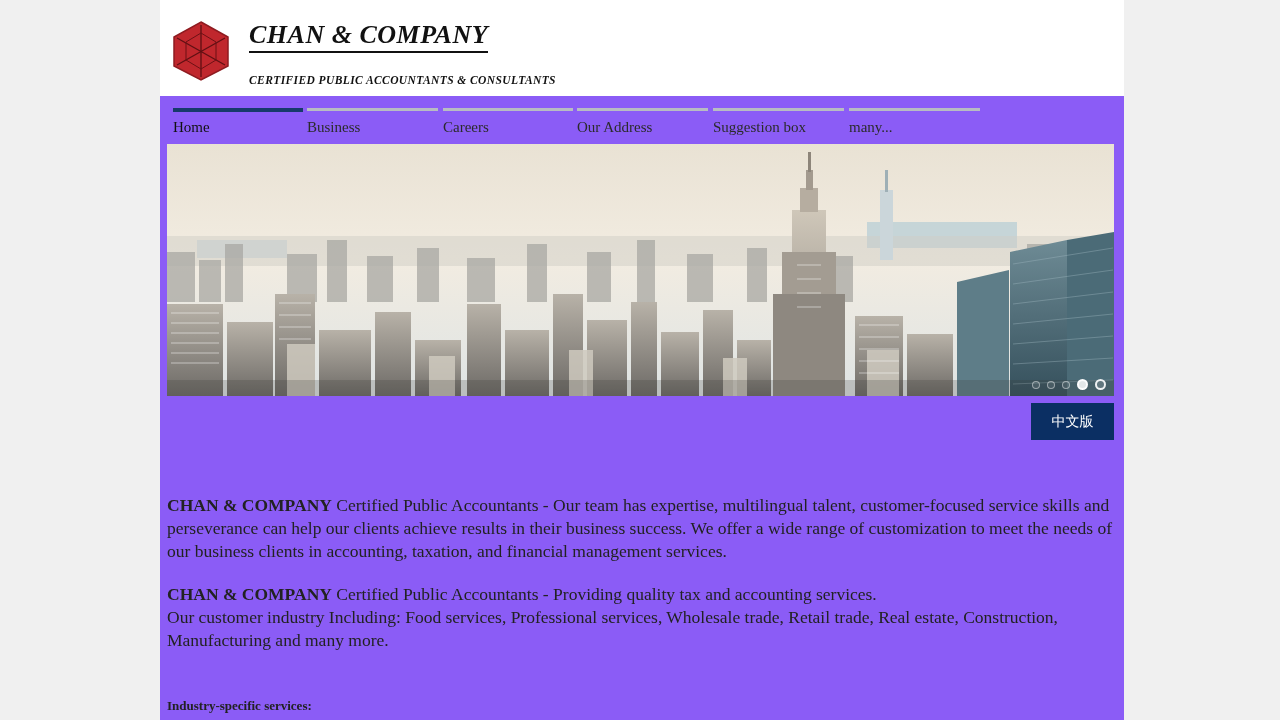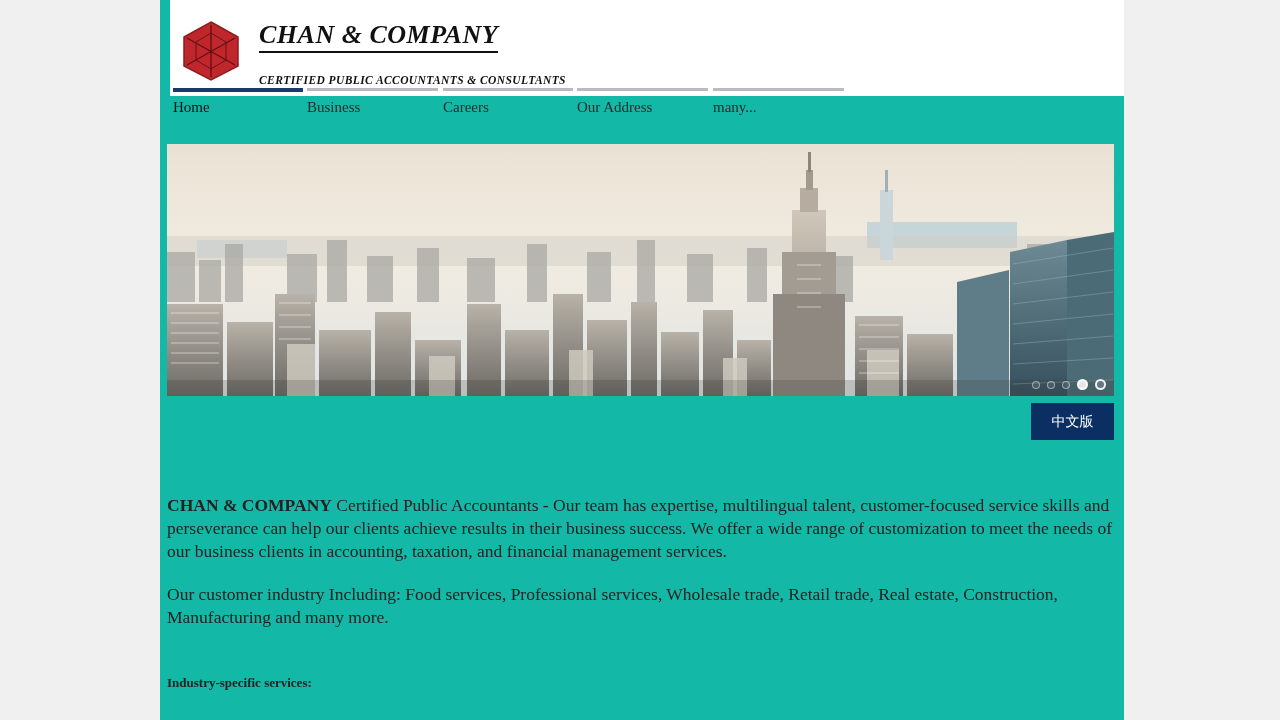--- a/index.html
+++ b/index.html
@@ -12,22 +12,21 @@
   }
   #page {
     position: relative;
     width: 1280px; height: 720px;
     background: #f0f0f0;
   }
   .site {
     position: absolute;
     left: 160px; top: 0;
     width: 964px; height: 720px;
-    background: #14b8a6;
-    padding-left: 10px;
+    background: #8b5cf6;
   }
   
   .header {
     position: relative;
     height: 96px;
     background: #ffffff;
   }
   .logo-wrap {
     position: absolute;
     left: 11px; top: 20px;
@@ -62,21 +61,21 @@
     font-weight: bold;
     font-size: 11.5px;
     letter-spacing: 0.4px;
     color: #111;
     margin-top: 21px;
     white-space: nowrap;
   }
   
   .nav {
     position: absolute;
-    left: 13px; top: 88px;
+    left: 13px; top: 108px;
     width: 941px;
     height: 35px;
     display: flex;
   }
   .nav-item {
     position: relative;
     height: 35px;
     padding-top: 11px;
     font-family: "Liberation Serif", serif;
     font-size: 15px;
@@ -194,20 +193,24 @@
         <span class="nav-rule" style="width:131px"></span>
         <span class="nav-label">Business</span>
       </div>
       <div class="nav-item" style="width:134px">
         <span class="nav-rule" style="width:130px"></span>
         <span class="nav-label">Careers</span>
       </div>
       <div class="nav-item" style="width:136px">
         <span class="nav-rule" style="width:131px"></span>
         <span class="nav-label">Our Address</span>
+      </div>
+      <div class="nav-item" style="width:136px">
+        <span class="nav-rule" style="width:131px"></span>
+        <span class="nav-label">Suggestion box</span>
       </div>
       <div class="nav-item" style="width:131px">
         <span class="nav-rule" style="width:131px"></span>
         <span class="nav-label">many...</span>
       </div>
     </div>
 
     <div class="hero">
       <svg viewBox="0 0 947 252" preserveAspectRatio="none">
         <defs>
@@ -346,18 +349,21 @@
     </div>
 
     <div class="lang-row">
       <div class="lang-btn">中文版</div>
     </div>
 
     <div class="content">
       <p class="para">
         <b>CHAN &amp; COMPANY</b><span> Certified Public Accountants -  Our team has expertise, multilingual talent, customer-focused service skills and perseverance can help our clients achieve results in their business success. We offer a wide range of customization to meet the needs of our business clients in accounting, taxation, and financial management services.</span>
       </p>
+      <p class="para tight">
+        <b>CHAN &amp; COMPANY</b><span> Certified Public Accountants - Providing quality tax and accounting services.</span>
+      </p>
       <p class="para">Our customer industry Including: Food services, Professional services, Wholesale trade, Retail trade, Real estate, Construction, Manufacturing and many more.</p>
       <p class="heading">Industry-specific services:</p>
     </div>
 
   </div>
 </div>
 
 </body></html>

